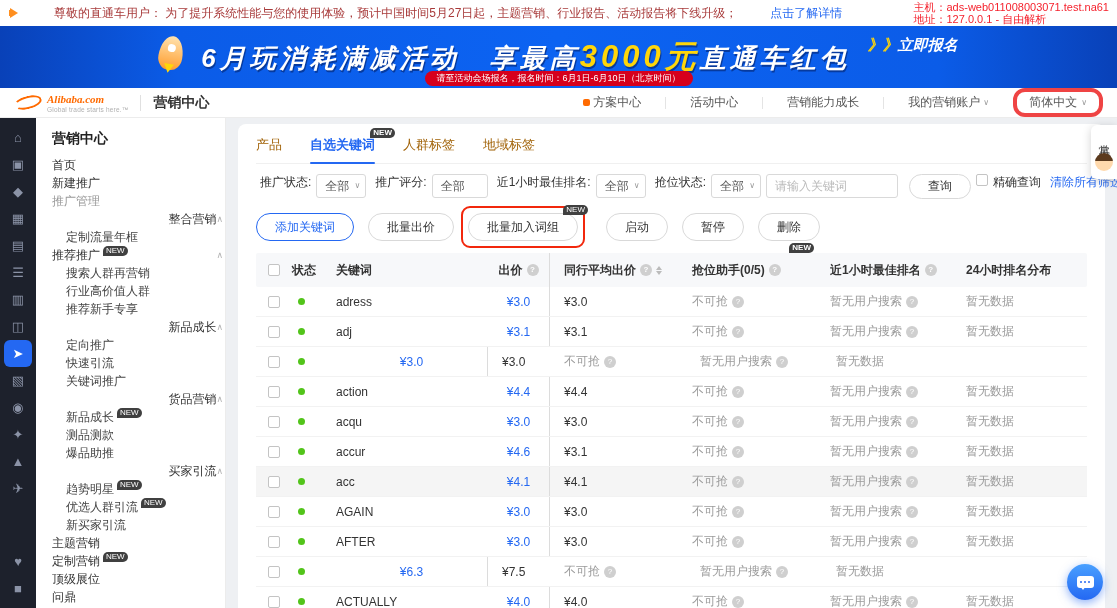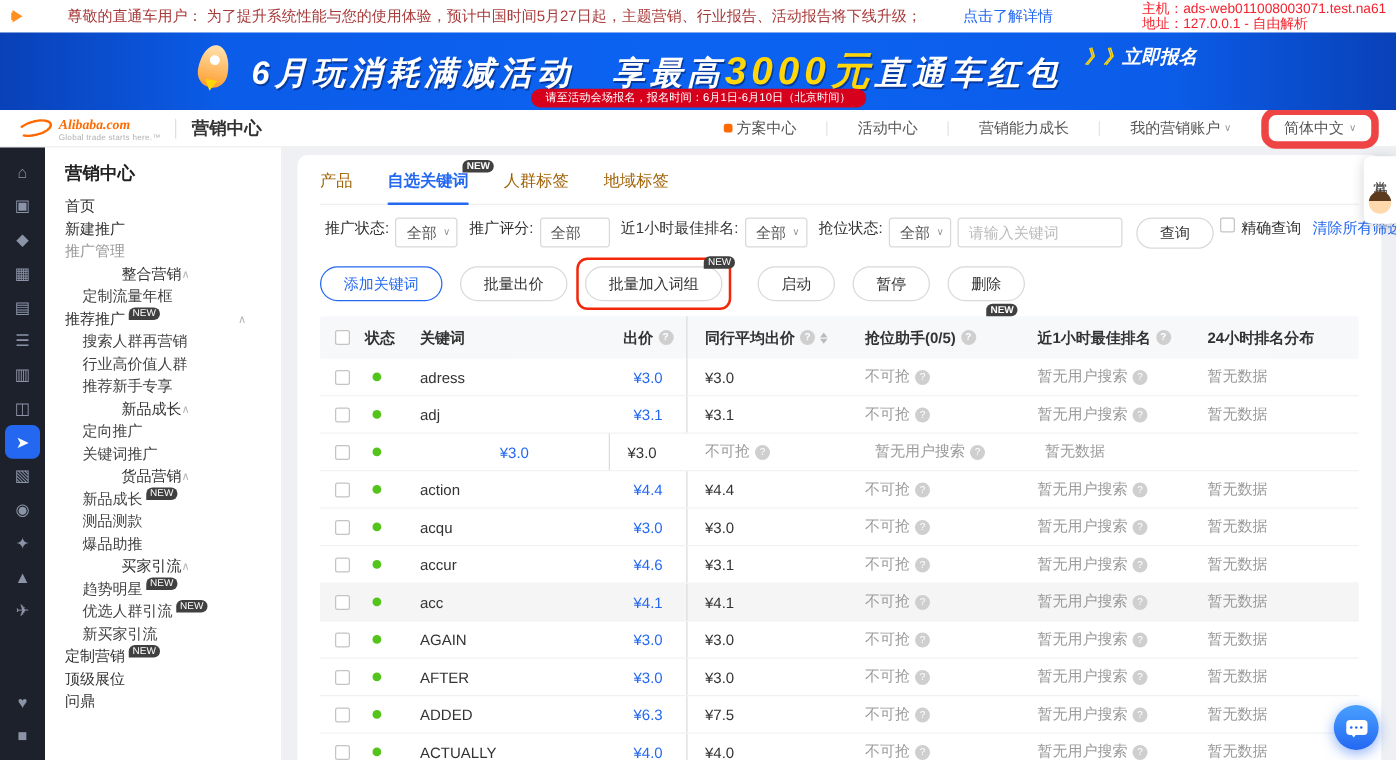--- a/index.html
+++ b/index.html
@@ -32,38 +32,38 @@
   .swoosh { width:28px; height:13px; border:2px solid #ff6a00; border-left-color:transparent; border-radius:50%; transform:rotate(-14deg); margin-right:5px; }
   .logo-main { color:#ff6a00; font-size:11px; font-weight:bold; font-style:italic; font-family:"Liberation Serif",serif; line-height:13px; }
   .logo-sub { display:block; font-size:6.5px; color:#b0b0b0; letter-spacing:.2px; }
   .hdr-div { width:1px; height:16px; background:#e0e0e0; margin:0 12px; }
   .app-title { font-size:14px; font-weight:bold; color:#333; }
   .hdr-right { margin-left:auto; display:flex; align-items:center; gap:24px; color:#555; font-size:12px; white-space:nowrap; }
   .hdr-item { cursor:pointer; display:flex; align-items:center; gap:3px; }
   .hot-dot { width:7px; height:7px; border-radius:2px; background:#ff6a00; display:inline-block; }
   .hsep { width:1px; height:12px; background:#e4e4e4; }
   .caret-sm { font-size:8px; color:#999; }
-  .lang-pill { border:6px solid #ef4444; border-radius:12px; padding:2px 12px; color:#555; cursor:pointer; display:flex; align-items:center; gap:4px; }
+  .lang-pill { border:4px solid #ef4444; border-radius:12px; padding:2px 12px; color:#555; cursor:pointer; display:flex; align-items:center; gap:4px; }
 
   
   .layout { display:flex; height:490px; }
 
   
   .rail { width:36px; background:#1d212c; display:flex; flex-direction:column; align-items:center; padding:6px 0; flex:0 0 auto; }
   .rail-ico { width:28px; height:27px; display:flex; align-items:center; justify-content:center; color:#8b93a7; font-size:13px; cursor:pointer; border-radius:6px; flex:0 0 auto; }
   .rail-ico.active { background:#2468f2; color:#fff; }
   .rail-spacer { flex:1; }
 
   
   .nav-panel { width:190px; background:#fff; border-right:1px solid #ececec; padding-top:8px; overflow:hidden; flex:0 0 auto; }
   .nav-title { font-size:14px; font-weight:bold; color:#222; padding:4px 16px 8px; }
   .nav-item { height:18px; line-height:18px; padding-left:16px; font-size:12px; color:#333; cursor:pointer; white-space:nowrap; display:flex; align-items:center; }
   .nav-item .lbl { display:inline-block; }
   .t-section { color:#999; cursor:default; }
-  .t-group { justify-content:center; padding-right:28px; }
+  .t-group { justify-content:flex-end; padding-right:2px; }
   .t-sub { padding-left:30px; color:#444; }
   .caret { color:#b5b5b5; font-size:9px; }
   .nb { background:#404040; color:#fff; font-size:8px; line-height:10px; height:10px; padding:0 3px; border-radius:5px 5px 5px 0; margin-left:3px; display:inline-block; transform:translateY(-4px); }
 
   
   .main { flex:1; padding:6px 12px 0; overflow:hidden; position:relative; }
   .card { background:#fff; border-radius:8px; padding:12px 18px 0; height:600px; }
 
   
   .tabs { display:flex; gap:28px; font-size:13px; border-bottom:1px solid #f0f0f0; padding-bottom:9px; }
@@ -236,20 +236,23 @@
         <span class="lbl">推荐新手专享</span>
       </div>
     <div class="nav-item t-group">
         <span class="lbl">新品成长</span>
         <span class="caret">∧</span>
       </div>
     <div class="nav-item t-sub">
         <span class="lbl">定向推广</span>
       </div>
     <div class="nav-item t-sub">
+        <span class="lbl">快速引流</span>
+      </div>
+    <div class="nav-item t-sub">
         <span class="lbl">关键词推广</span>
       </div>
     <div class="nav-item t-group">
         <span class="lbl">货品营销</span>
         <span class="caret">∧</span>
       </div>
     <div class="nav-item t-sub">
         <span class="lbl">新品成长</span>
         <span class="nb">NEW</span>
       </div>
@@ -266,20 +269,23 @@
     <div class="nav-item t-sub">
         <span class="lbl">趋势明星</span>
         <span class="nb">NEW</span>
       </div>
     <div class="nav-item t-sub">
         <span class="lbl">优选人群引流</span>
         <span class="nb">NEW</span>
       </div>
     <div class="nav-item t-sub">
         <span class="lbl">新买家引流</span>
+      </div>
+    <div class="nav-item">
+        <span class="lbl">主题营销</span>
       </div>
     <div class="nav-item">
         <span class="lbl">定制营销</span>
         <span class="nb">NEW</span>
       </div>
     <div class="nav-item">
         <span class="lbl">顶级展位</span>
       </div>
     <div class="nav-item">
         <span class="lbl">问鼎</span>
@@ -621,23 +627,20 @@
               </div>
             </div>
 
             <div class="tgrid trow">
               <div class="c c-check">
                 <span class="cbx"></span>
               </div>
               <div class="c">
                 <span class="dot"></span>
               </div>
-              <div class="c">
-                <span>ADDED</span>
-              </div>
               <div class="c c-bid">
                 <a class="bid-link">¥6.3</a>
               </div>
               <div class="c c-avg">
                 <span>¥7.5</span>
               </div>
               <div class="c c-grab">
                 <span class="muted">不可抢</span>
                 <span class="info"></span>
               </div>

